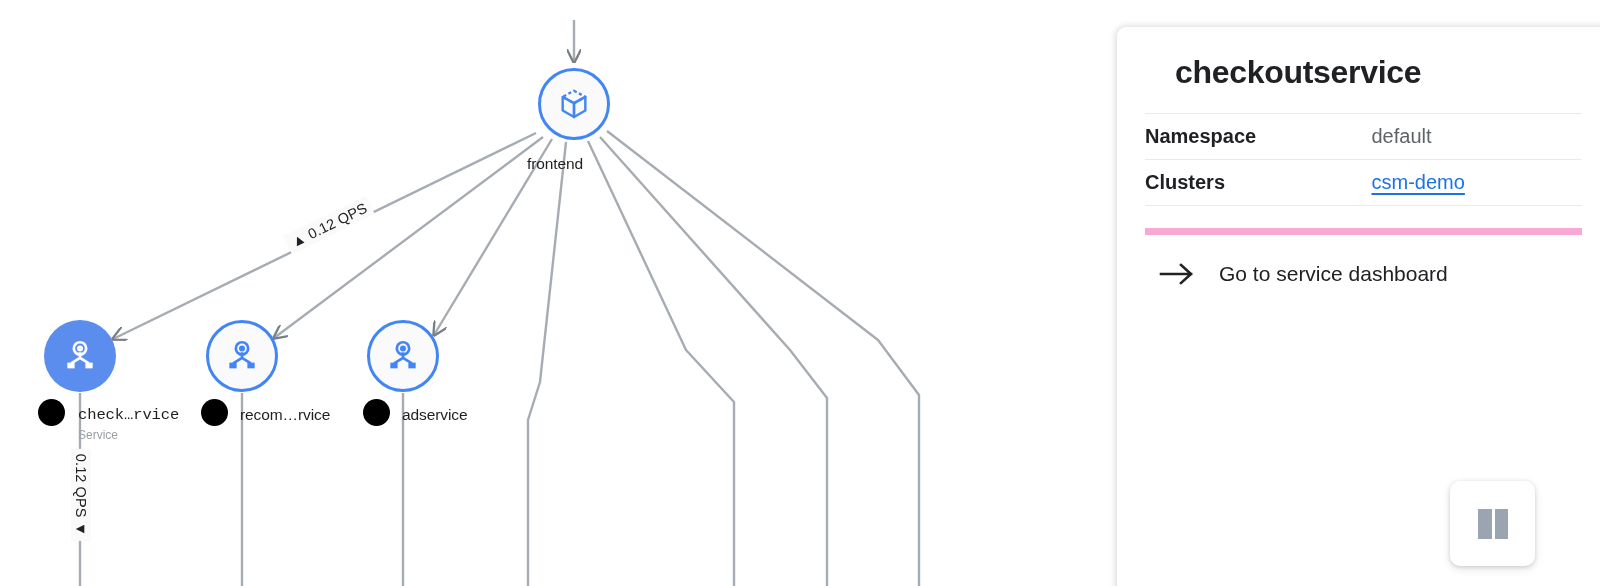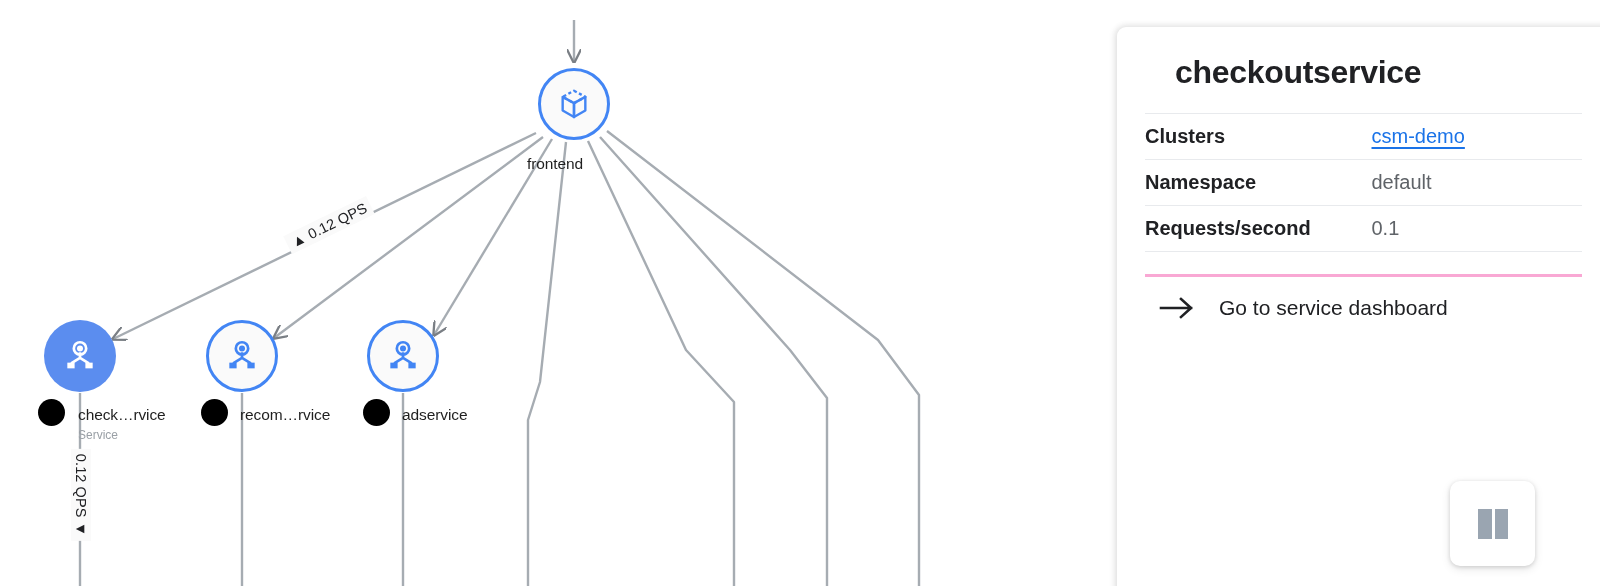--- a/index.html
+++ b/index.html
@@ -144,22 +144,22 @@
     text-decoration-thickness: 2px;
     cursor: pointer;
   }
   .spacer-row td { height: 22px; padding: 0; }
 
   #dashboard-link-row {
     display: flex;
     align-items: center;
     margin-left: 28px;
     width: 437px;
-    border-top: 3px solid #f9a8d4;
-    padding-top: 19px;
+    border-top: 7px solid #f9a8d4;
+    padding-top: 27px;
     margin-top: 0;
     cursor: pointer;
   }
   #dashboard-arrow {
     width: 40px;
     height: 24px;
     margin-left: 14px;
     flex: 0 0 auto;
   }
   #dashboard-text {
@@ -244,21 +244,21 @@
   <div class="node selected" style="left:44px; top:320px;">
     <svg width="38" height="38" viewBox="0 0 24 24">
       <circle cx="12" cy="7.2" r="3.9" fill="none" stroke="#ffffff" stroke-width="1.7"></circle>
       <circle cx="12" cy="7.2" r="1.9" fill="#ffffff"></circle>
       <path d="M12 9.6 L12 13.2 M12 13.2 L6.4 16.6 M12 13.2 L17.6 16.6" stroke="#ffffff" stroke-width="1.7" fill="none"></path>
       <rect x="4.0" y="16.2" width="4.6" height="3.6" fill="#ffffff"></rect>
       <rect x="15.4" y="16.2" width="4.6" height="3.6" fill="#ffffff"></rect>
     </svg>
   </div>
   <div class="status-dot" style="left:38px; top:399px;"></div>
-  <div class="node-label" style="left:78px; top:406px;">check…rvice</div>
+  <div class="node-label" style="left:78px; top:406px;font-family:Liberation Mono, monospace;">check…rvice</div>
   <div class="node-sublabel" style="left:78px; top:428px;">Service</div>
   <div class="edge-label" style="left:35px; top:485px; transform: rotate(90deg);">0.12 QPS ▼</div>
 
   <div class="node unselected" style="left:206px; top:320px;">
     <svg width="38" height="38" viewBox="0 0 24 24">
       <circle cx="12" cy="7.2" r="3.9" fill="none" stroke="#4285f4" stroke-width="1.7"></circle>
       <circle cx="12" cy="7.2" r="1.9" fill="#4285f4"></circle>
       <path d="M12 9.6 L12 13.2 M12 13.2 L6.4 16.6 M12 13.2 L17.6 16.6" stroke="#4285f4" stroke-width="1.7" fill="none"></path>
       <rect x="4.0" y="16.2" width="4.6" height="3.6" fill="#4285f4"></rect>
       <rect x="15.4" y="16.2" width="4.6" height="3.6" fill="#4285f4"></rect>
@@ -282,32 +282,28 @@
   <div class="edge-label" style="left:283px; top:215px; transform: rotate(-26deg);">▲ 0.12 QPS</div>
 </div>
 
 <div id="details-panel">
 
   <div id="panel-title">checkoutservice</div>
 
   <table class="prop-table">
     <tbody>
       <tr>
+        <td class="prop-key">Namespace</td>
+        <td class="prop-val">default</td>
+      </tr>
+      <tr>
         <td class="prop-key">Clusters</td>
         <td class="prop-val">
           <span class="link">csm-demo</span>
         </td>
-      </tr>
-      <tr>
-        <td class="prop-key">Namespace</td>
-        <td class="prop-val">default</td>
-      </tr>
-      <tr>
-        <td class="prop-key">Requests/second</td>
-        <td class="prop-val">0.1</td>
       </tr>
       <tr class="spacer-row">
         <td></td>
           <td></td>
       </tr>
     </tbody>
   </table>
 
   <div id="dashboard-link-row">
     <svg id="dashboard-arrow" viewBox="0 0 40 24">

